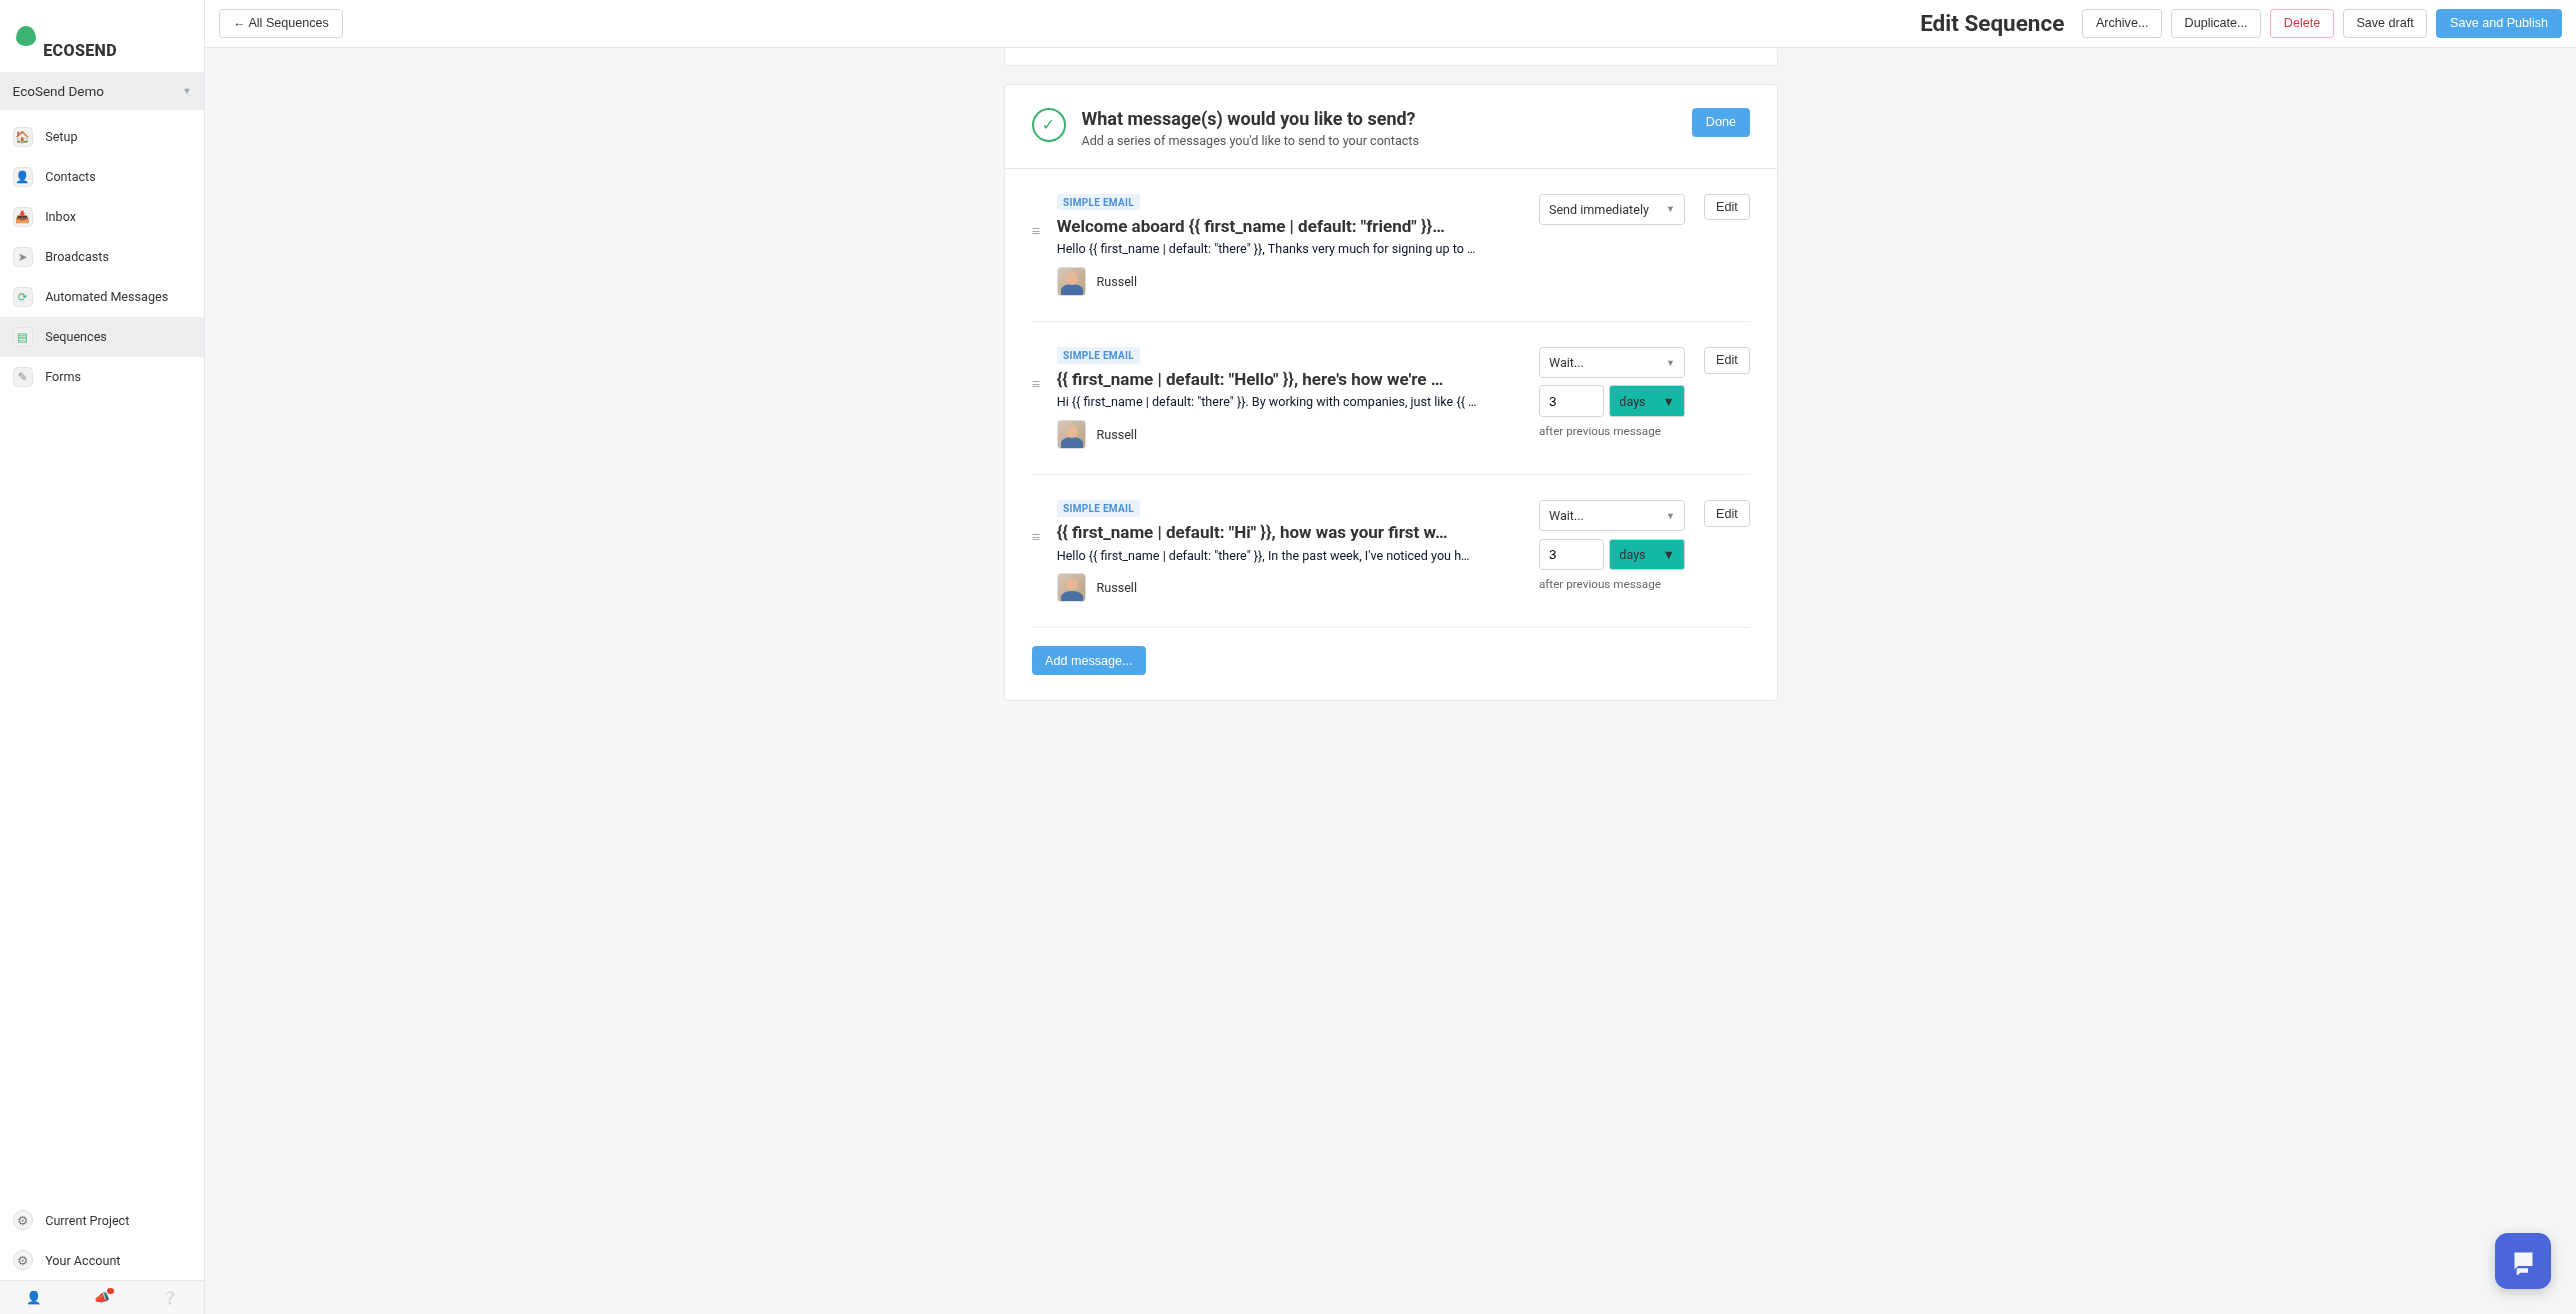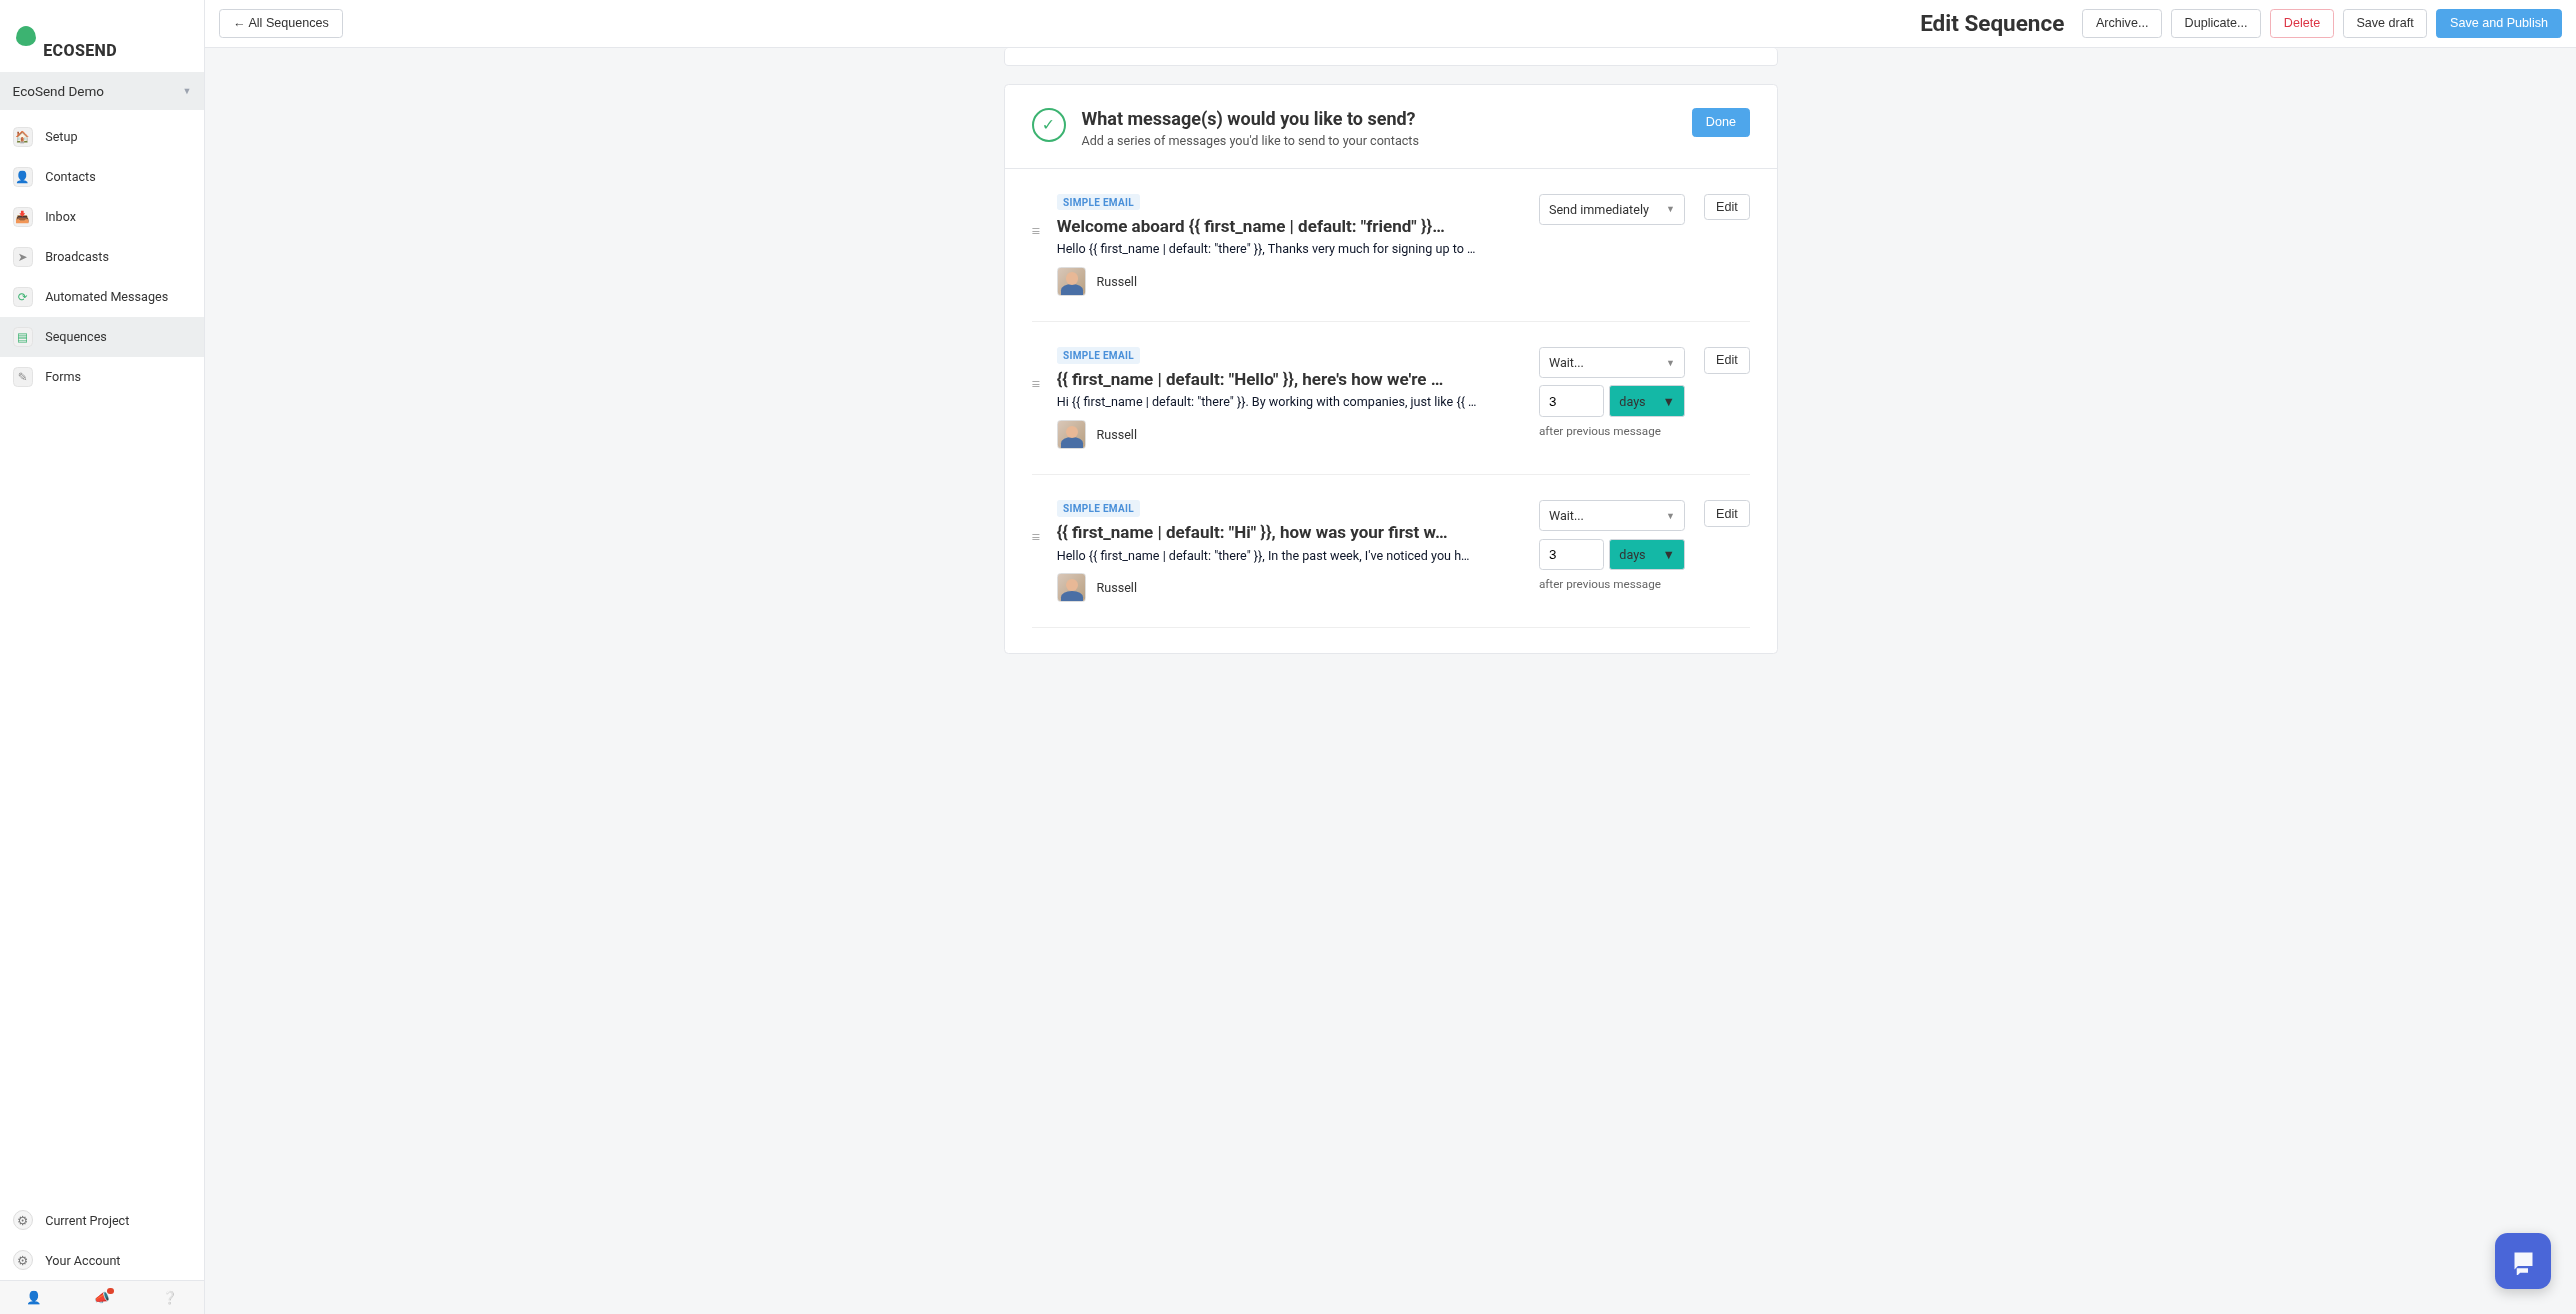--- a/index.html
+++ b/index.html
@@ -460,20 +460,23 @@
                     <span class="caret-down">▼</span>
                   </div>
                 </div>
                 <div class="timing-hint">after previous message</div>
               </div>
               <div class="edit-col">
                 <button class="btn" style="padding:5.4px 10.8px;">Edit</button>
               </div>
             </div>
 
+            <div class="add-message-wrap">
+              <button class="btn btn-primary">Add message...</button>
+            </div>
           </div>
         </div>
 
 
       </div>
     </div>
   </div>
 </div>
 
 <div class="chat-bubble">

